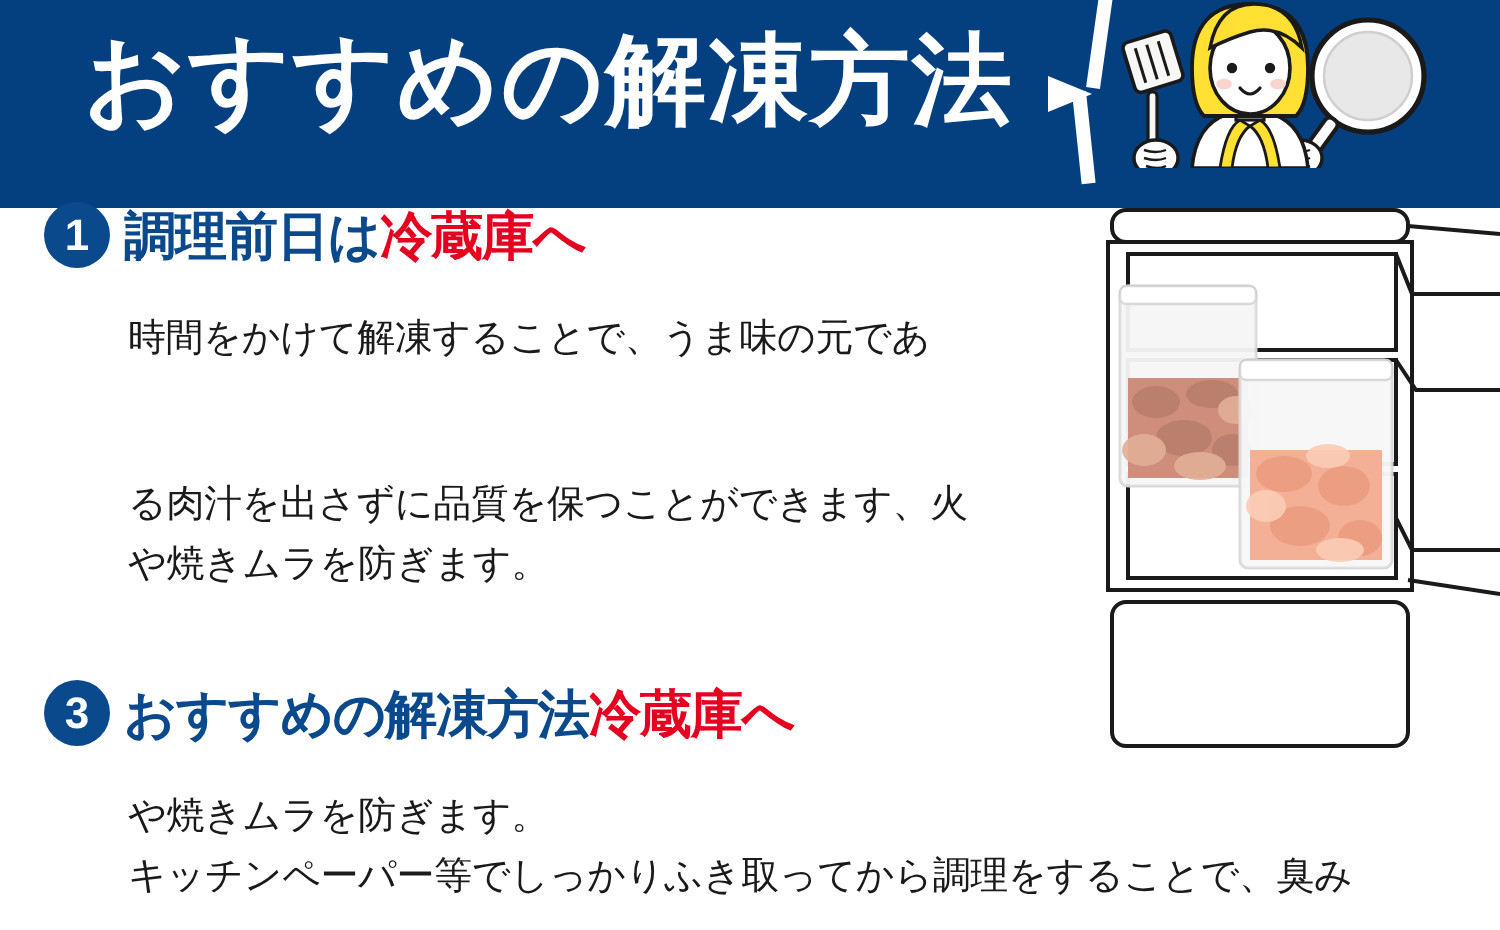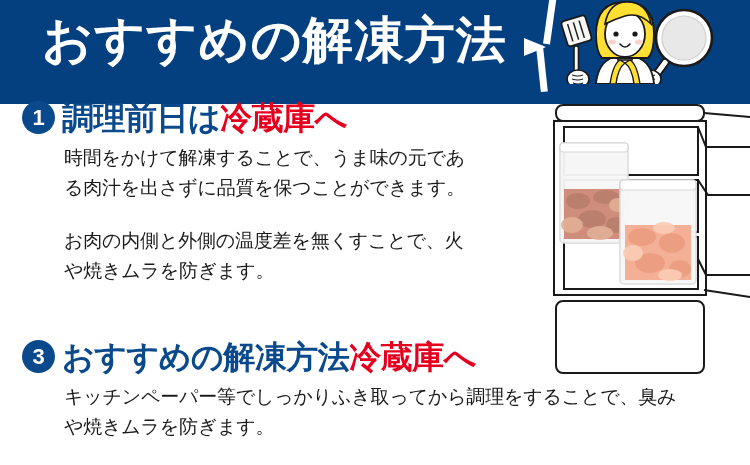--- a/index.html
+++ b/index.html
@@ -106,31 +106,31 @@
     color: #ffffff;
     font-size: 22px;
     font-weight: 700;
     line-height: 33px;
     text-align: center;
     margin-right: 7px;
   }
   .head-text {
     display: inline-block;
     vertical-align: top;
-    font-size: 32px;
+    font-size: 26px;
     line-height: 34px;
     font-weight: 700;
     letter-spacing: -0.5px;
   }
   .t-navy { color: #0a4a8c; }
   .t-red  { color: #e60020; text-align: center; }
 
   .step-body {
     margin-left: 42px;
-    margin-top: 6px;
+    margin-top: 18px;
     font-size: 19px;
     line-height: 30px;
     color: #1a1a1a;
     letter-spacing: -0.2px;
     white-space: nowrap;
   }
   .step-body .ln { display: block; }
 
   
   #fridge {
@@ -213,38 +213,37 @@
       </svg>
     </div>
   </div>
 
   <div class="step" id="step-1">
     <div class="step-head">
       <span class="badge">1</span><span class="head-text t-navy">調理前日は</span><span class="head-text t-red">冷蔵庫へ</span>
     </div>
     <div class="step-body">
       <span class="ln">時間をかけて解凍することで、うま味の元であ</span>
-      <span class="ln">る肉汁を出さずに品質を保つことができます。</span>
     </div>
   </div>
 
   <div class="step" id="step-2">
     <div class="step-body">
-      <span class="ln">お肉の内側と外側の温度差を無くすことで、火</span>
+      <span class="ln">る肉汁を出さずに品質を保つことができます、火</span>
       <span class="ln">や焼きムラを防ぎます。</span>
     </div>
   </div>
 
   <div class="step" id="step-3">
     <div class="step-head">
       <span class="badge">3</span><span class="head-text t-navy">おすすめの解凍方法</span><span class="head-text t-red">冷蔵庫へ</span>
     </div>
     <div class="step-body">
+      <span class="ln">や焼きムラを防ぎます。</span>
       <span class="ln">キッチンペーパー等でしっかりふき取ってから調理をすることで、臭み</span>
-      <span class="ln">や焼きムラを防ぎます。</span>
     </div>
   </div>
 
   <div id="fridge">
     <svg width="220" height="300" viewBox="0 0 220 300" xmlns="http://www.w3.org/2000/svg">
       <g fill="#ffffff" stroke="#1a1a1a" stroke-width="2">
 
         <rect x="26" y="20" width="148" height="16" rx="7"></rect>
 
         <rect x="24" y="36" width="152" height="174"></rect>

